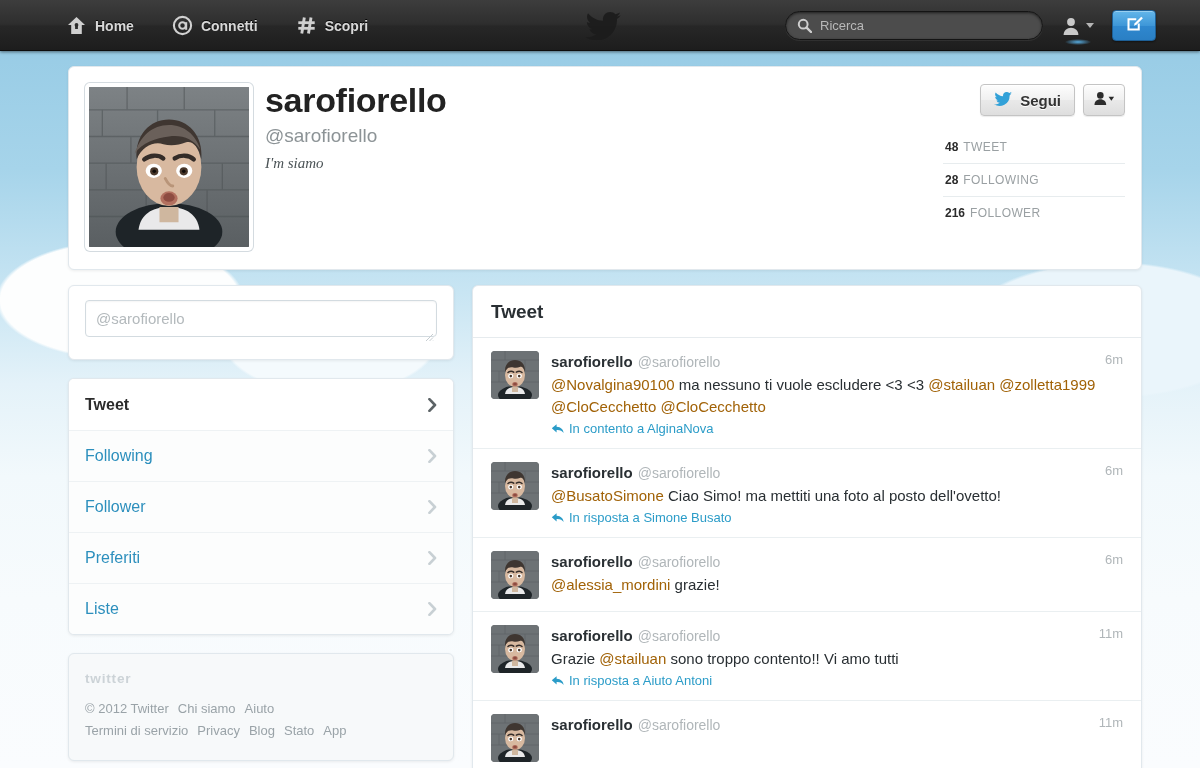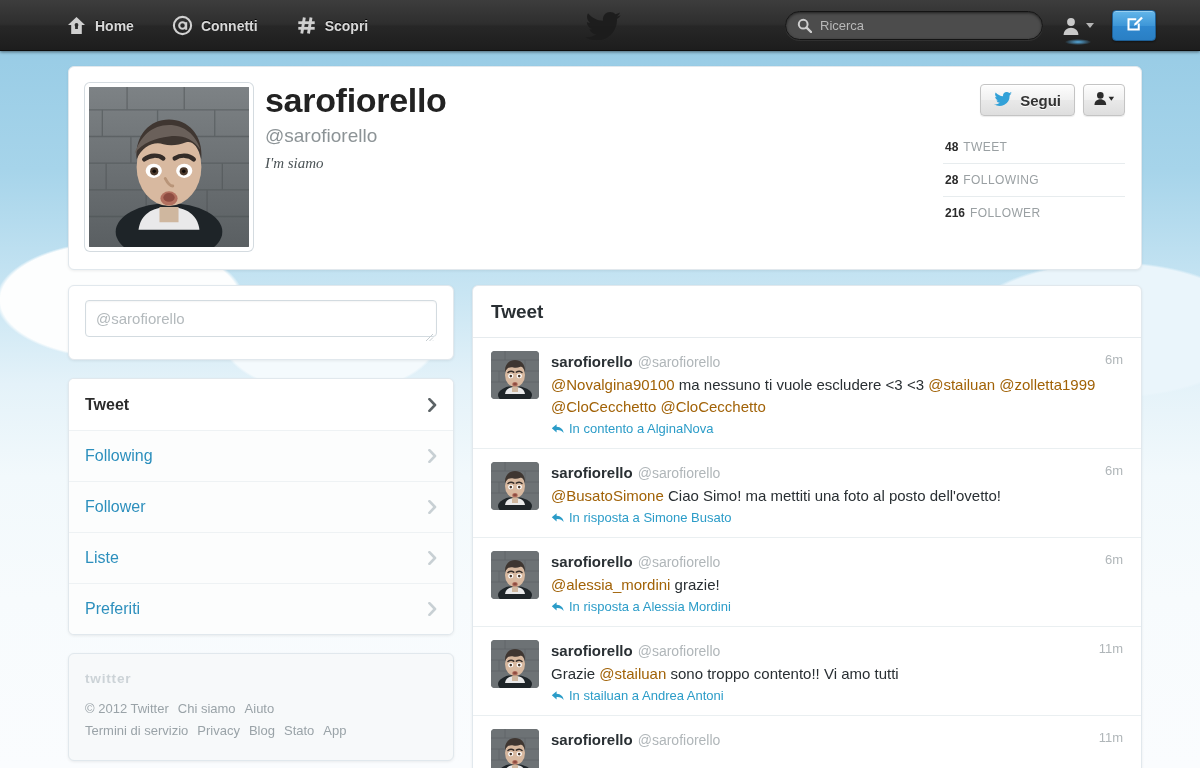--- a/index.html
+++ b/index.html
@@ -376,29 +376,29 @@
         </div>
         <div class="navrow">
           <span>Follower</span>
           <span class="chev">
             <svg viewBox="0 0 9 14" width="9" height="14">
                 <path d="M1.4 1.2L7 7l-5.6 5.8" fill="none" stroke="#c8d0d4" stroke-width="2.6" stroke-linecap="round" stroke-linejoin="round"></path>
               </svg>
           </span>
         </div>
         <div class="navrow">
-          <span>Liste</span>
+          <span>Preferiti</span>
           <span class="chev">
             <svg viewBox="0 0 9 14" width="9" height="14">
                 <path d="M1.4 1.2L7 7l-5.6 5.8" fill="none" stroke="#c8d0d4" stroke-width="2.6" stroke-linecap="round" stroke-linejoin="round"></path>
               </svg>
           </span>
         </div>
         <div class="navrow">
-          <span>Preferiti</span>
+          <span>Liste</span>
           <span class="chev">
             <svg viewBox="0 0 9 14" width="9" height="14">
                 <path d="M1.4 1.2L7 7l-5.6 5.8" fill="none" stroke="#c8d0d4" stroke-width="2.6" stroke-linecap="round" stroke-linejoin="round"></path>
               </svg>
           </span>
         </div>
       </div>
 
       <div class="card footer">
         <span class="tw-logo">
@@ -521,26 +521,20 @@
                   <ellipse cx="28.3" cy="25" rx="2.6" ry="2.3" fill="#fff"></ellipse>
 <circle cx="19.8" cy="25.1" r="1.3" fill="#49372a"></circle>
                   <circle cx="28.2" cy="25.1" r="1.3" fill="#49372a"></circle>
 <ellipse cx="24" cy="33.3" rx="2.7" ry="2.2" fill="#b2705f"></ellipse>
 <ellipse cx="24" cy="33" rx="1.8" ry="1.3" fill="#8d4c41"></ellipse>
                 </svg>
               </div>
               <div class="tw-body">
                 <div class="tw-head"><span class="tw-name">sarofiorello</span><span class="tw-handle">@sarofiorello</span></div>
                 <div class="tw-text"><span class="mention">@alessia_mordini</span><span> grazie!</span></div>
-                <div class="tw-reply">
-                  <span class="reply-arrow"><svg viewBox="0 0 13 12" width="13" height="12">
-                      <path d="M5.6 1.2L.8 5.3l4.8 4.2V7.1c3.4-.2 5.6.9 7 3-.3-3.6-2.6-6-7-6.3z" fill="#2b9cc8"></path>
-                    </svg></span>
-                  <span>In risposta a Alessia Mordini</span>
-                </div>
               </div>
               <div class="tw-time">6m</div>
             </div>
             <div class="tweet">
               <div class="tw-av">
                 <svg viewBox="0 0 48 48" preserveAspectRatio="xMidYMid slice">
 <rect width="48" height="48" fill="#6d7275"></rect>
 <g stroke="#575c5e" stroke-width=".8" opacity=".6">
 <line x1="0" y1="9" x2="48" y2="9"></line>
                     <line x1="0" y1="20" x2="48" y2="20"></line>
@@ -564,21 +558,21 @@
 <ellipse cx="24" cy="33" rx="1.8" ry="1.3" fill="#8d4c41"></ellipse>
                 </svg>
               </div>
               <div class="tw-body">
                 <div class="tw-head"><span class="tw-name">sarofiorello</span><span class="tw-handle">@sarofiorello</span></div>
                 <div class="tw-text"><span>Grazie </span><span class="mention">@stailuan</span><span> sono troppo contento!! Vi amo tutti</span></div>
                 <div class="tw-reply">
                   <span class="reply-arrow"><svg viewBox="0 0 13 12" width="13" height="12">
                       <path d="M5.6 1.2L.8 5.3l4.8 4.2V7.1c3.4-.2 5.6.9 7 3-.3-3.6-2.6-6-7-6.3z" fill="#2b9cc8"></path>
                     </svg></span>
-                  <span>In stailuan a Andrea Antoni</span>
+                  <span>In risposta a Aiuto Antoni</span>
                 </div>
               </div>
               <div class="tw-time">11m</div>
             </div>
             <div class="tweet">
               <div class="tw-av">
                 <svg viewBox="0 0 48 48" preserveAspectRatio="xMidYMid slice">
 <rect width="48" height="48" fill="#6d7275"></rect>
 <g stroke="#575c5e" stroke-width=".8" opacity=".6">
 <line x1="0" y1="9" x2="48" y2="9"></line>

